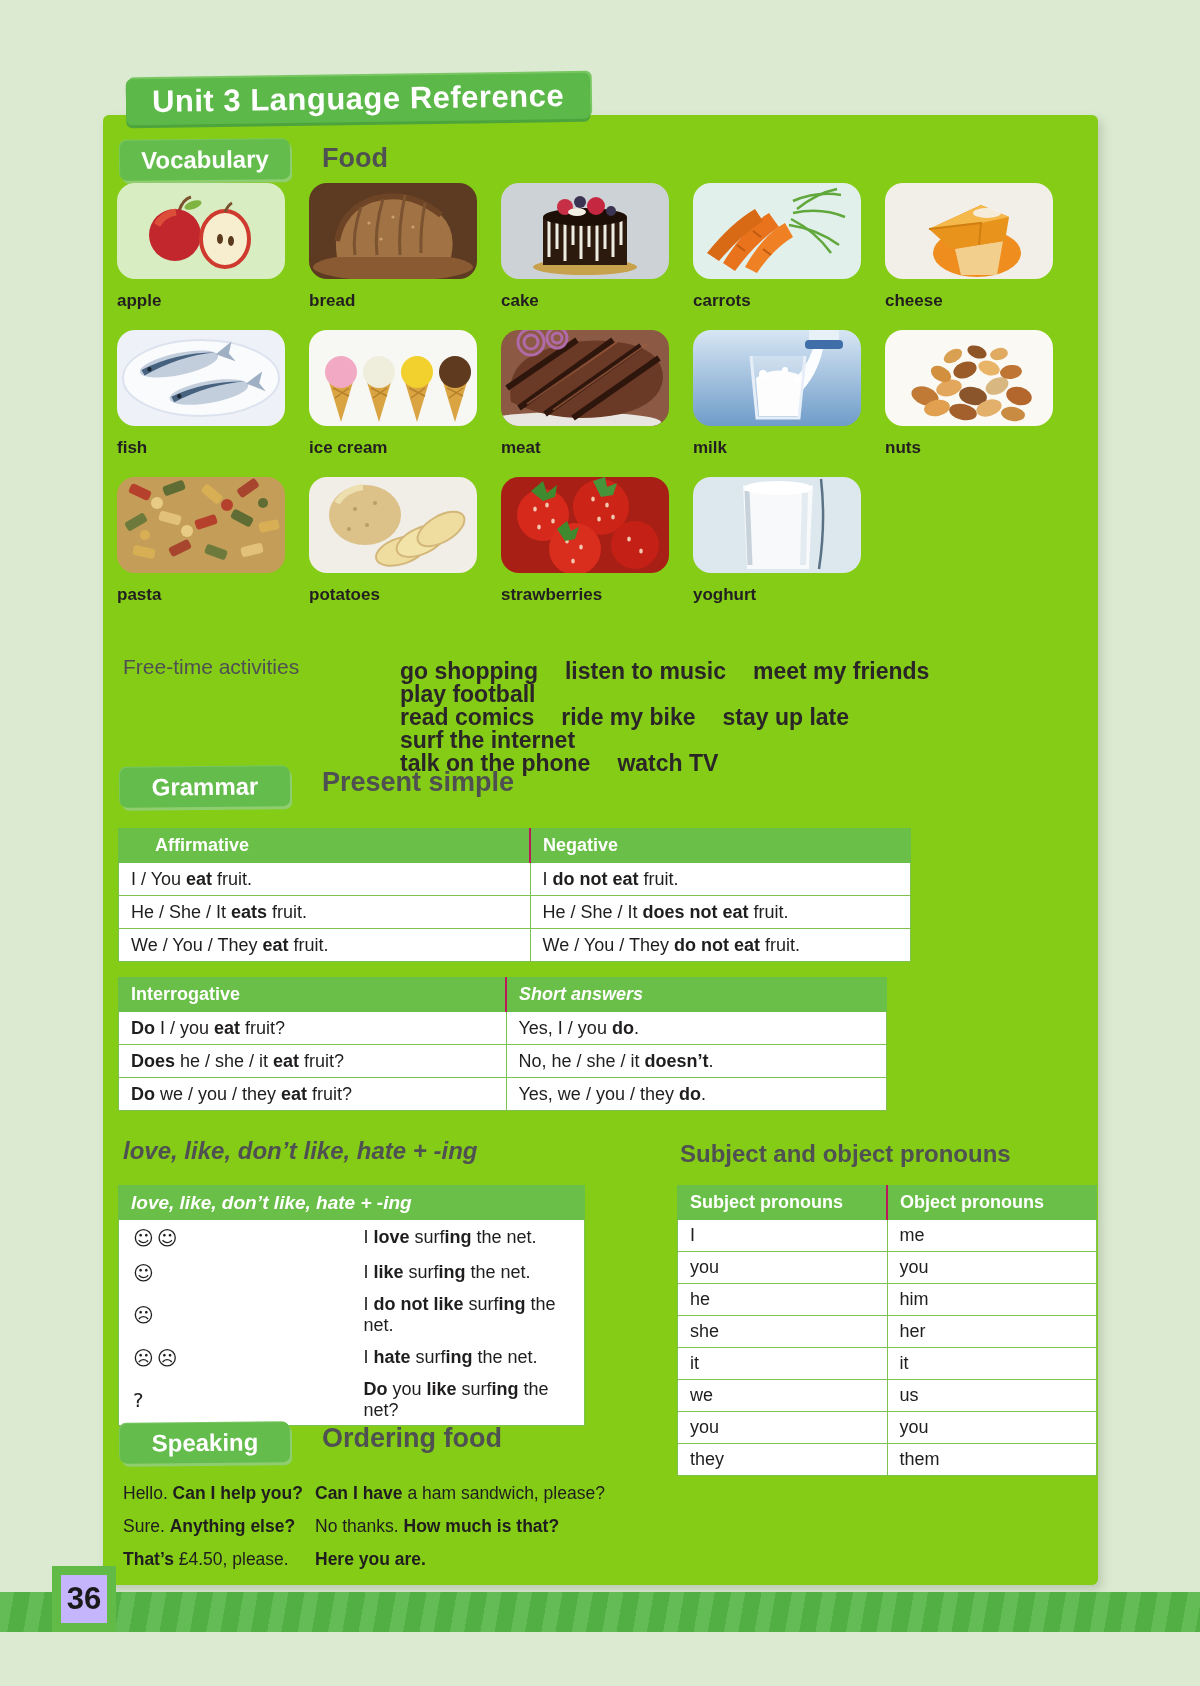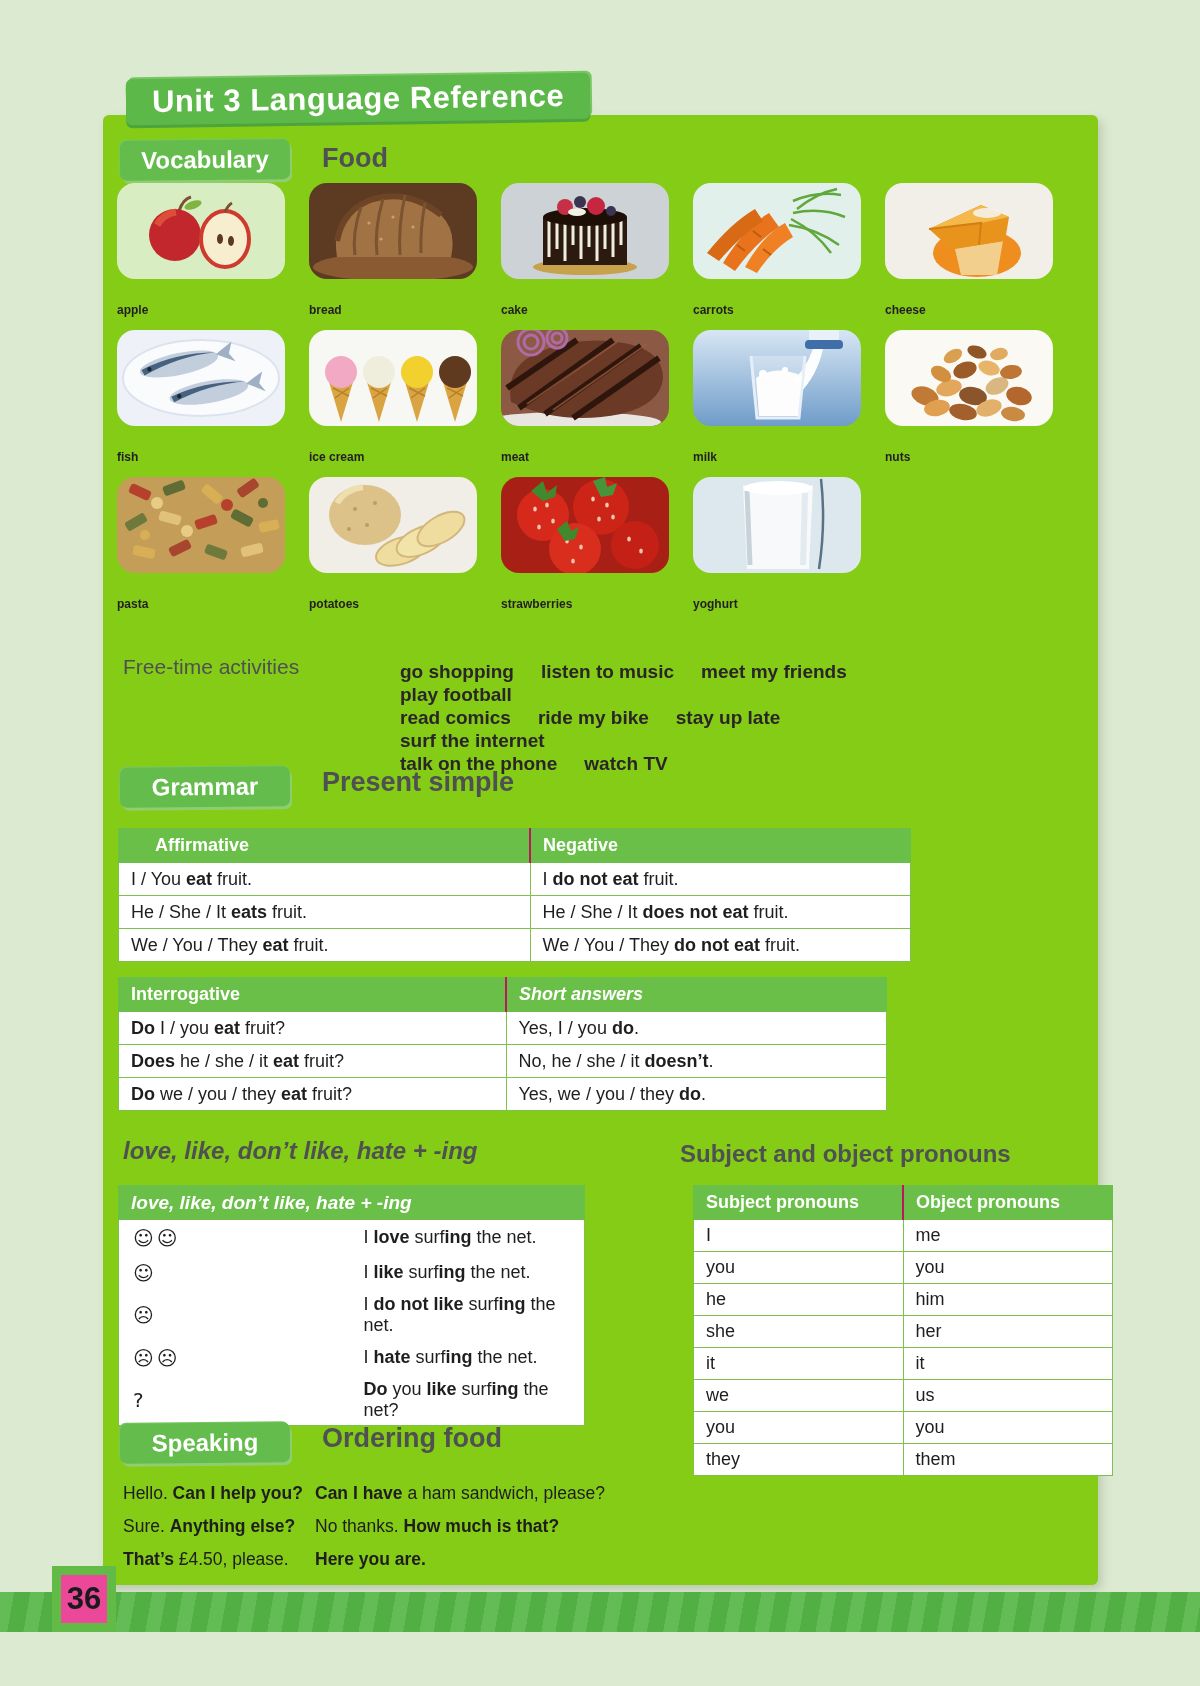--- a/index.html
+++ b/index.html
@@ -36,41 +36,41 @@
   }
   
   .food-grid{
     position:absolute;left:14px;top:68px;width:960px;
     display:grid;grid-template-columns:repeat(5,192px);grid-auto-rows:147px;
   }
   .tile .img{
     width:168px;height:96px;border-radius:18px;overflow:hidden;line-height:0;
   }
   .tile .lbl{
-    margin-top:24px;font-size:12px;font-weight:bold;color:#231f20;
+    margin-top:12px;font-size:17px;font-weight:bold;color:#231f20;
   }
   
   .ft-head{position:absolute;left:20px;top:540px;font-size:21px;font-weight:normal;color:#4f5052;white-space:nowrap;}
-  .ft-lines{position:absolute;left:297px;top:545px;width:560px;font-size:19px;font-weight:bold;color:#2a2627;line-height:23px;}
+  .ft-lines{position:absolute;left:297px;top:545px;width:560px;font-size:23px;font-weight:bold;color:#2a2627;line-height:23px;}
   .ft-item{display:inline-block;margin-right:27px;white-space:nowrap;}
   
   table.gt{border-collapse:collapse;position:absolute;table-layout:fixed;}
   table.gt th{
     background:#6abf48;color:#fff;font-size:18px;font-weight:bold;text-align:left;
     padding:4px 12px;height:25px;border:1px solid #6abf48;
   }
   table.gt th + th{border-left:2px solid #be185d;}
   table.gt td{
     background:#fff;border:1.5px solid #7dc24f;font-size:18px;
     padding:4px 12px;height:24px;color:#1f1d1e;
   }
   #t-ps1{left:15px;top:713px;width:717px;}
   #t-ps2{left:15px;top:862px;width:717px;}
   #t-ing{left:15px;top:1070px;width:467px;}
-  #t-pro{left:590px;top:1070px;width:368px;}
+  #t-pro{left:574px;top:1070px;width:368px;}
   #t-ing th{font-style:italic;font-size:19px;}
   #t-ing td{border:none;height:27px;}
   #t-ing tbody{border:1.5px solid #7dc24f;}
   #t-ing td.sym{font-family:"DejaVu Sans",sans-serif;font-size:20px;letter-spacing:3px;width:72px;padding-left:14px;}
   #t-pro td{height:23px;font-size:18px;}
   .mid-head-left{position:absolute;left:20px;top:1022px;font-size:24px;font-weight:bold;color:#4f5052;font-style:italic;white-space:nowrap;}
   .mid-head-right{position:absolute;left:577px;top:1025px;font-size:24px;font-weight:bold;color:#4f5052;white-space:nowrap;}
   
   .dialogue{
     position:absolute;left:20px;top:1362px;
@@ -78,21 +78,21 @@
     font-size:17.5px;color:#1f1d1e;align-items:center;
   }
   
   .bottom-bar{
     position:absolute;left:0;top:1592px;width:1200px;height:40px;background:#56b647;
     background-image:repeating-linear-gradient(100deg,rgba(255,255,255,.08) 0 14px,rgba(0,60,0,.06) 14px 30px);
     z-index:3;
   }
   .page-num{
     position:absolute;left:52px;top:1566px;width:46px;height:48px;
-    background:#ec4899;border:9px solid #62bb47;z-index:4;
+    background:#c4b5fd;border:9px solid #62bb47;z-index:4;
     font-size:31px;font-weight:bold;color:#1a1a1a;text-align:center;line-height:48px;
   }
   b{font-weight:bold;}
 </style>
 </head>
 <body>
 
 <div class="banner">Unit 3 Language Reference</div>
 
 <div class="card">

